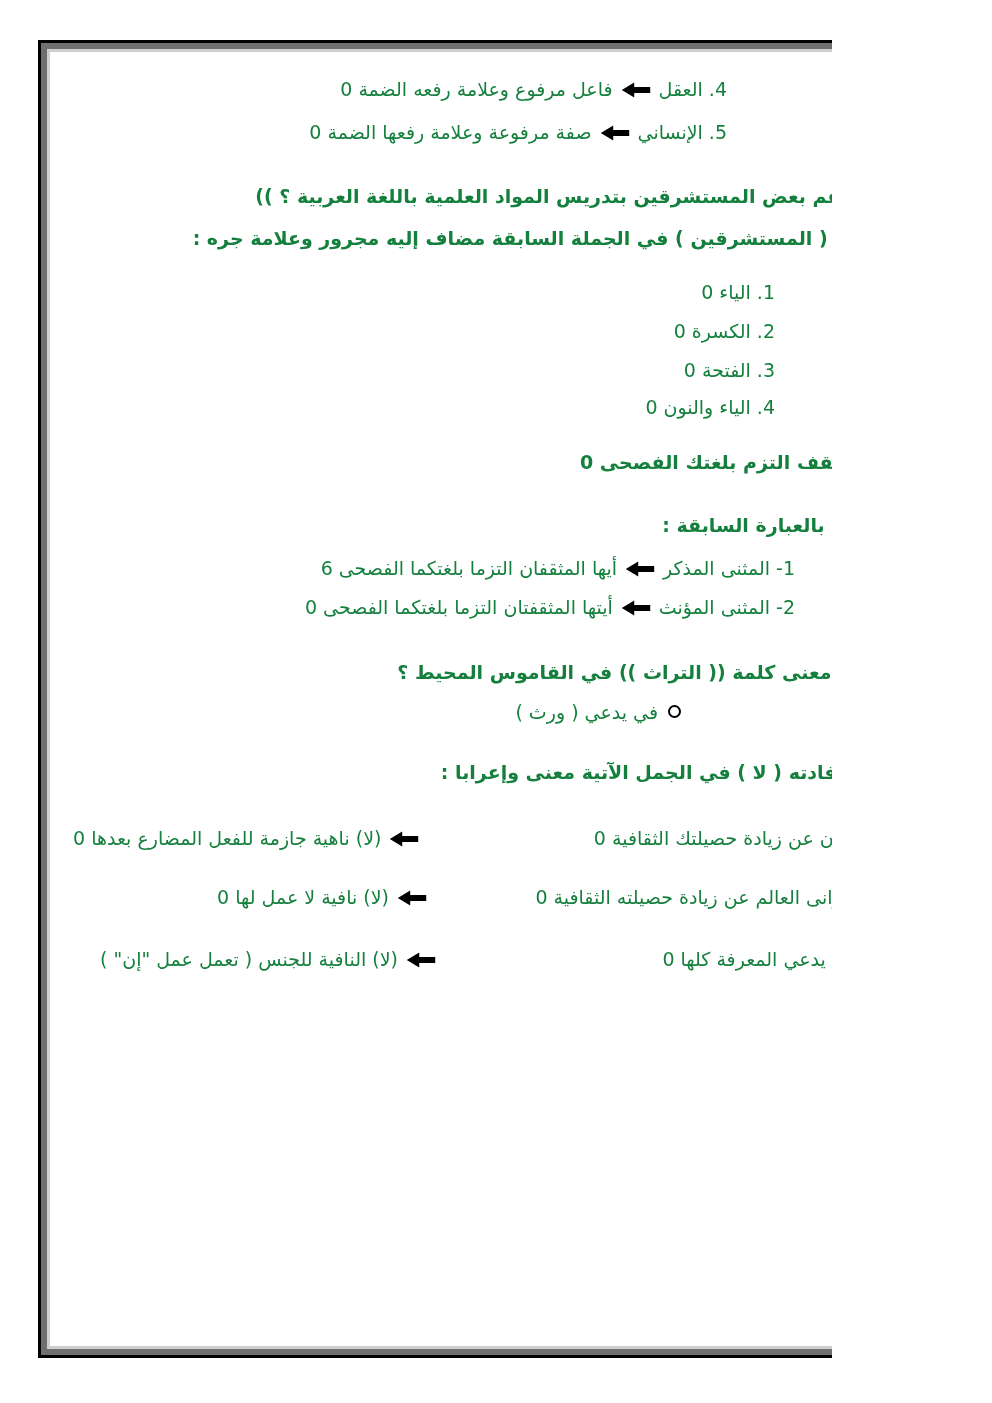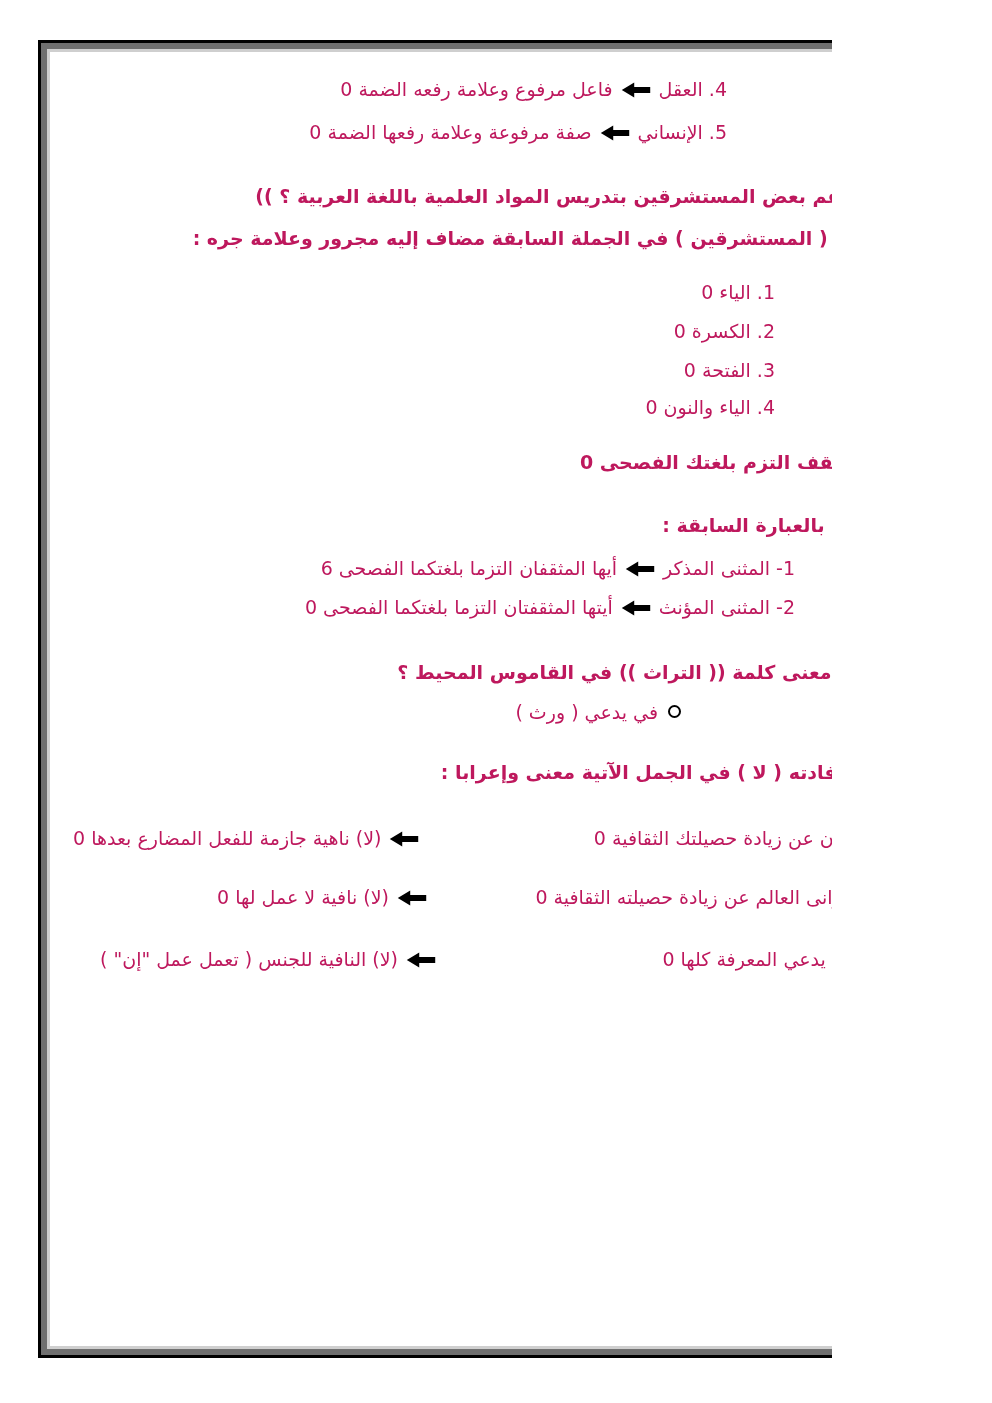--- a/index.html
+++ b/index.html
@@ -1,17 +1,17 @@
 <!DOCTYPE html>
 <html lang="ar"><head>
 <meta charset="utf-8">
 <style>
   html,body{margin:0;padding:0;background:#ffffff;}
   .canvas{position:relative;width:832px;height:1403px;background:#ffffff;overflow:hidden;
-          font-family:"DejaVu Sans",sans-serif;color:#be185d;}
+          font-family:"DejaVu Sans",sans-serif;color:#15803d;}
   .page-frame{position:absolute;left:38px;top:40px;width:914px;height:1318px;
               border:3px solid #000;box-sizing:border-box;}
   .frame-mid{width:100%;height:100%;border:6px solid #6f6f6f;box-sizing:border-box;}
   .frame-inner{width:100%;height:100%;border:3px solid #cfcfcf;box-sizing:border-box;
                position:relative;background:#fff;}
   .content{position:absolute;inset:0;padding-top:24px;direction:rtl;}
   .line{direction:rtl;unicode-bidi:plaintext;text-align:right;font-size:19px;line-height:27px;
         white-space:pre-wrap;}
   .bold{font-weight:bold;}
   .arrow{width:30px;height:16px;vertical-align:-2px;margin:0 8px;}

